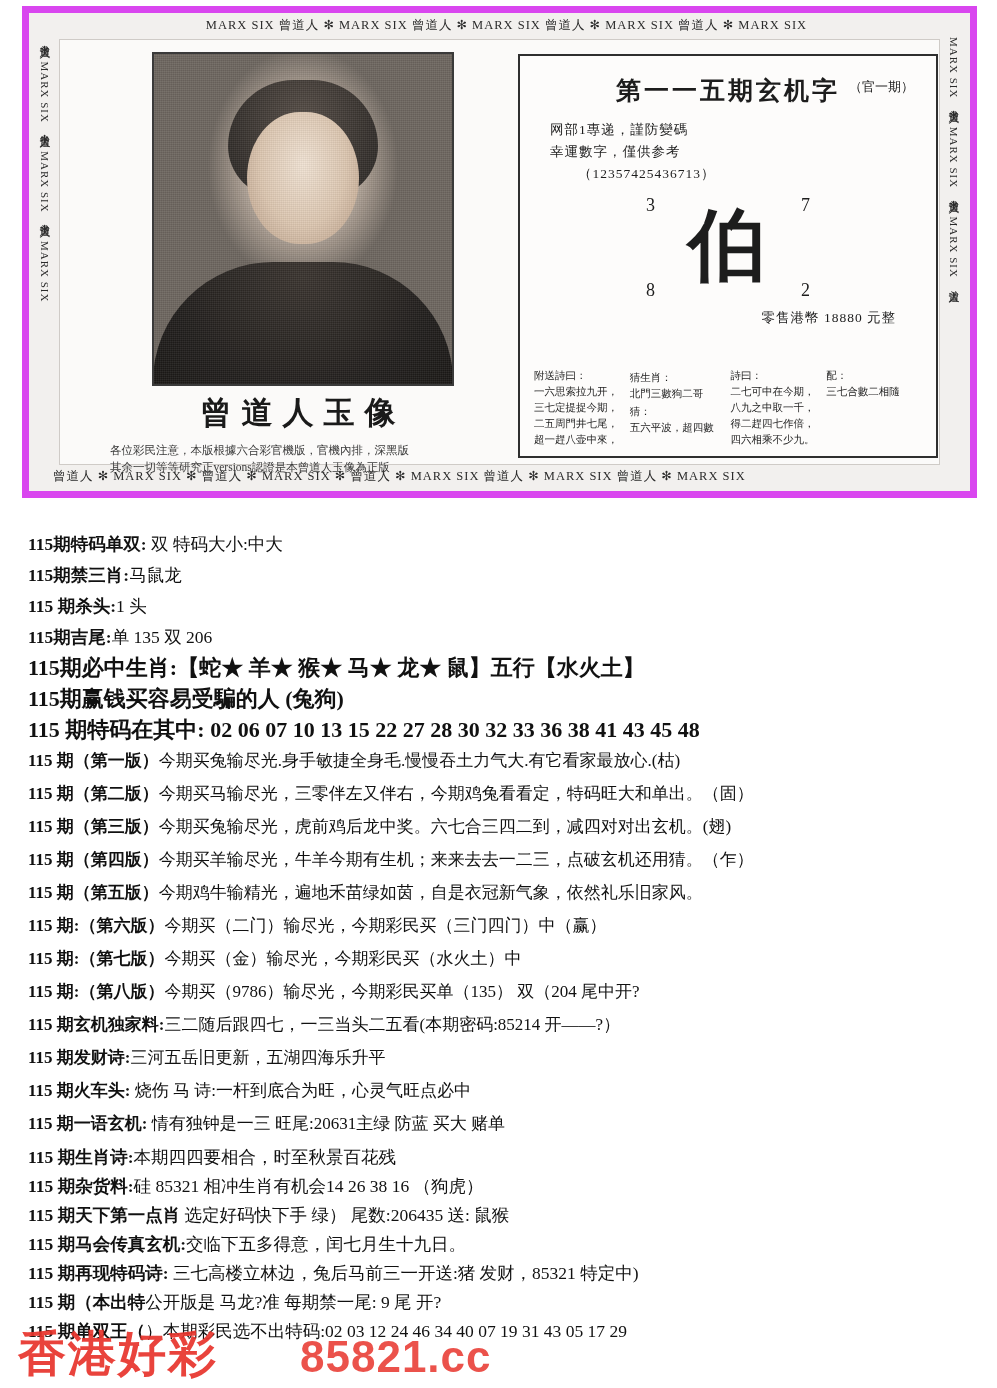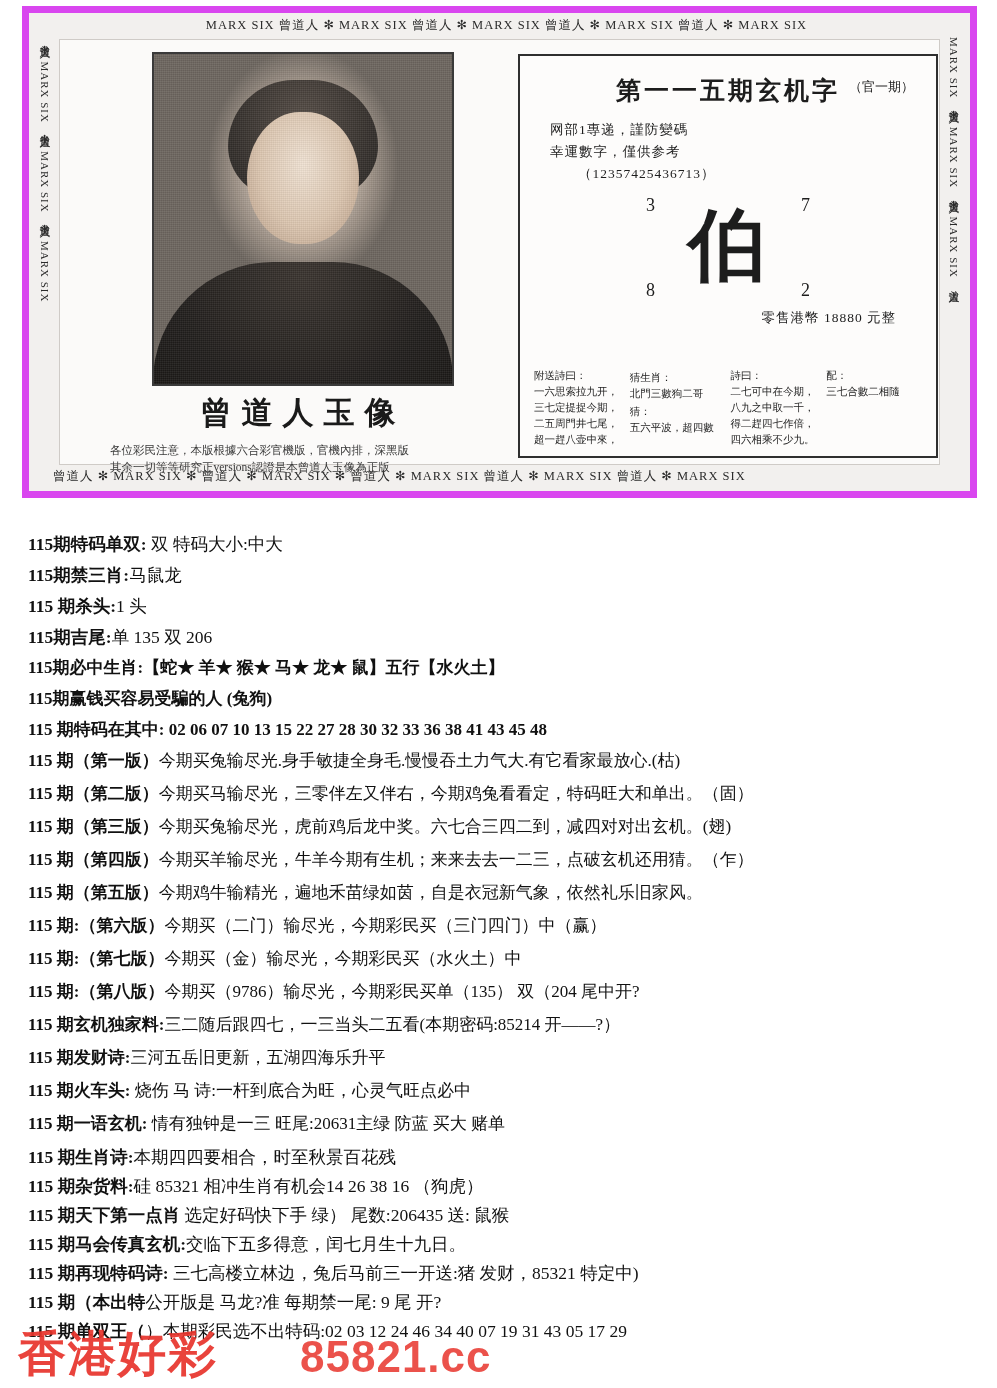--- a/index.html
+++ b/index.html
@@ -233,21 +233,21 @@
     font-family: "Liberation Serif", serif;
     color: #111;
   }
   .row {
     font-size: 17.5px;
     line-height: 20px;
     margin-bottom: 11px;
     white-space: nowrap;
   }
   .row.tight { margin-bottom: 9px; }
-  .row.big { font-size: 17px; font-weight: bold; }
+  .row.big { font-size: 22px; font-weight: bold; }
   .row.vers { font-size: 17px; margin-bottom: 13px; }
   .prefix { font-weight: bold; }
 
   
   .wm {
     position: absolute;
     left: 18px;
     bottom: 2px;
     font-family: "Liberation Serif", serif;
     font-weight: bold;

